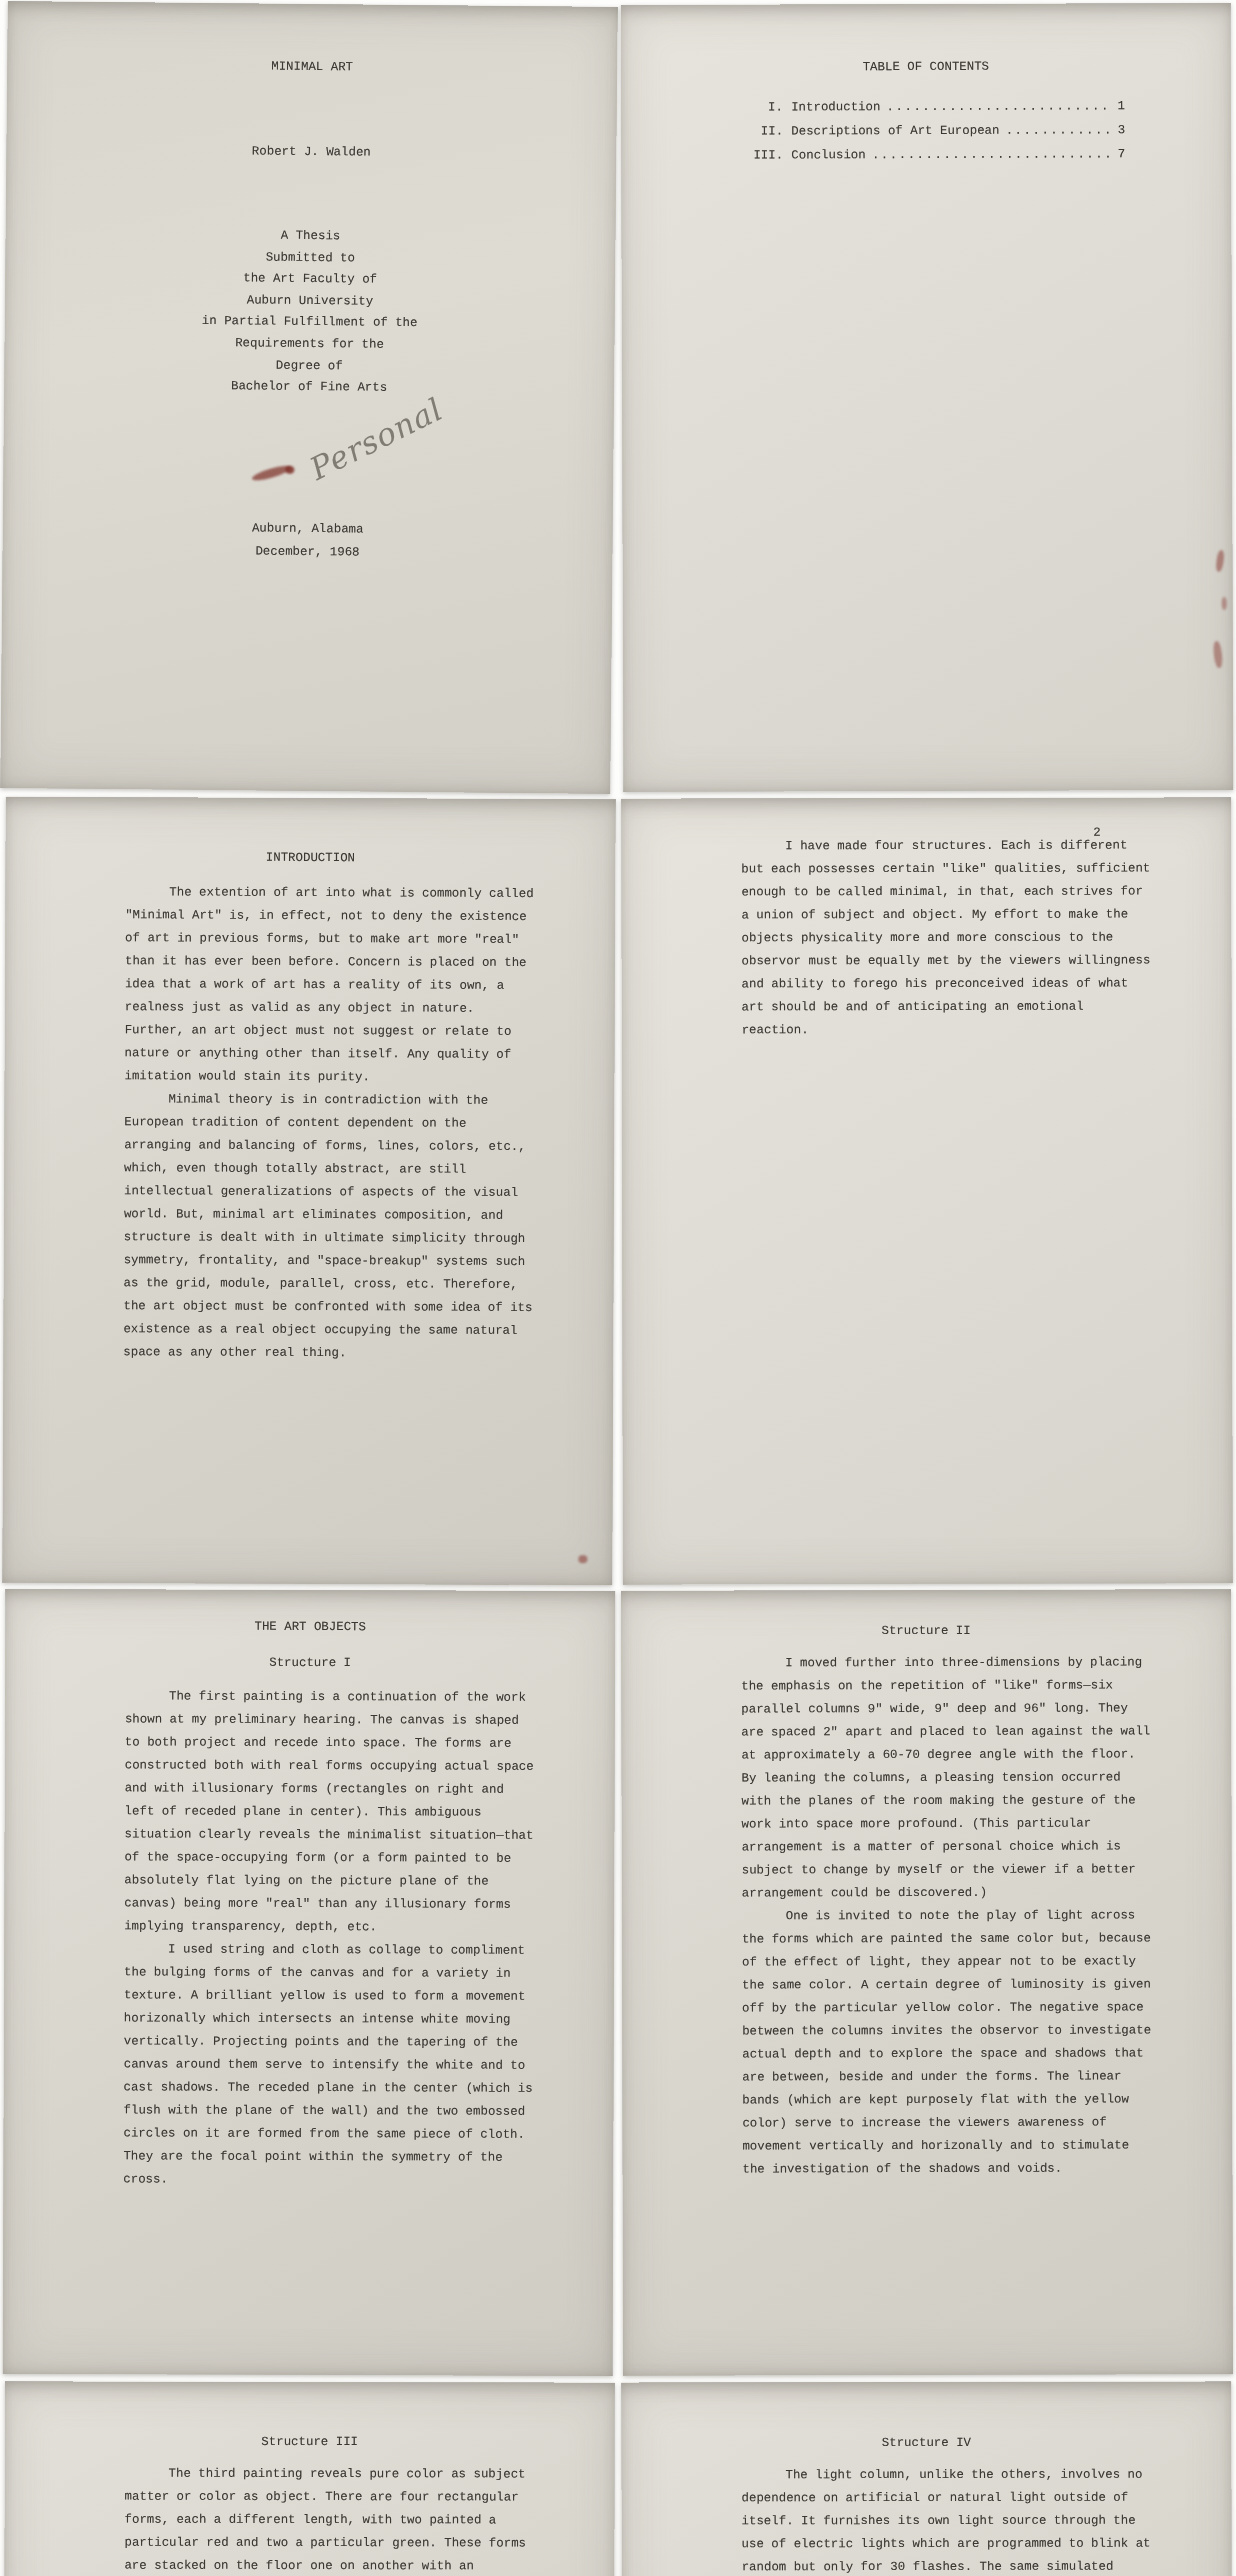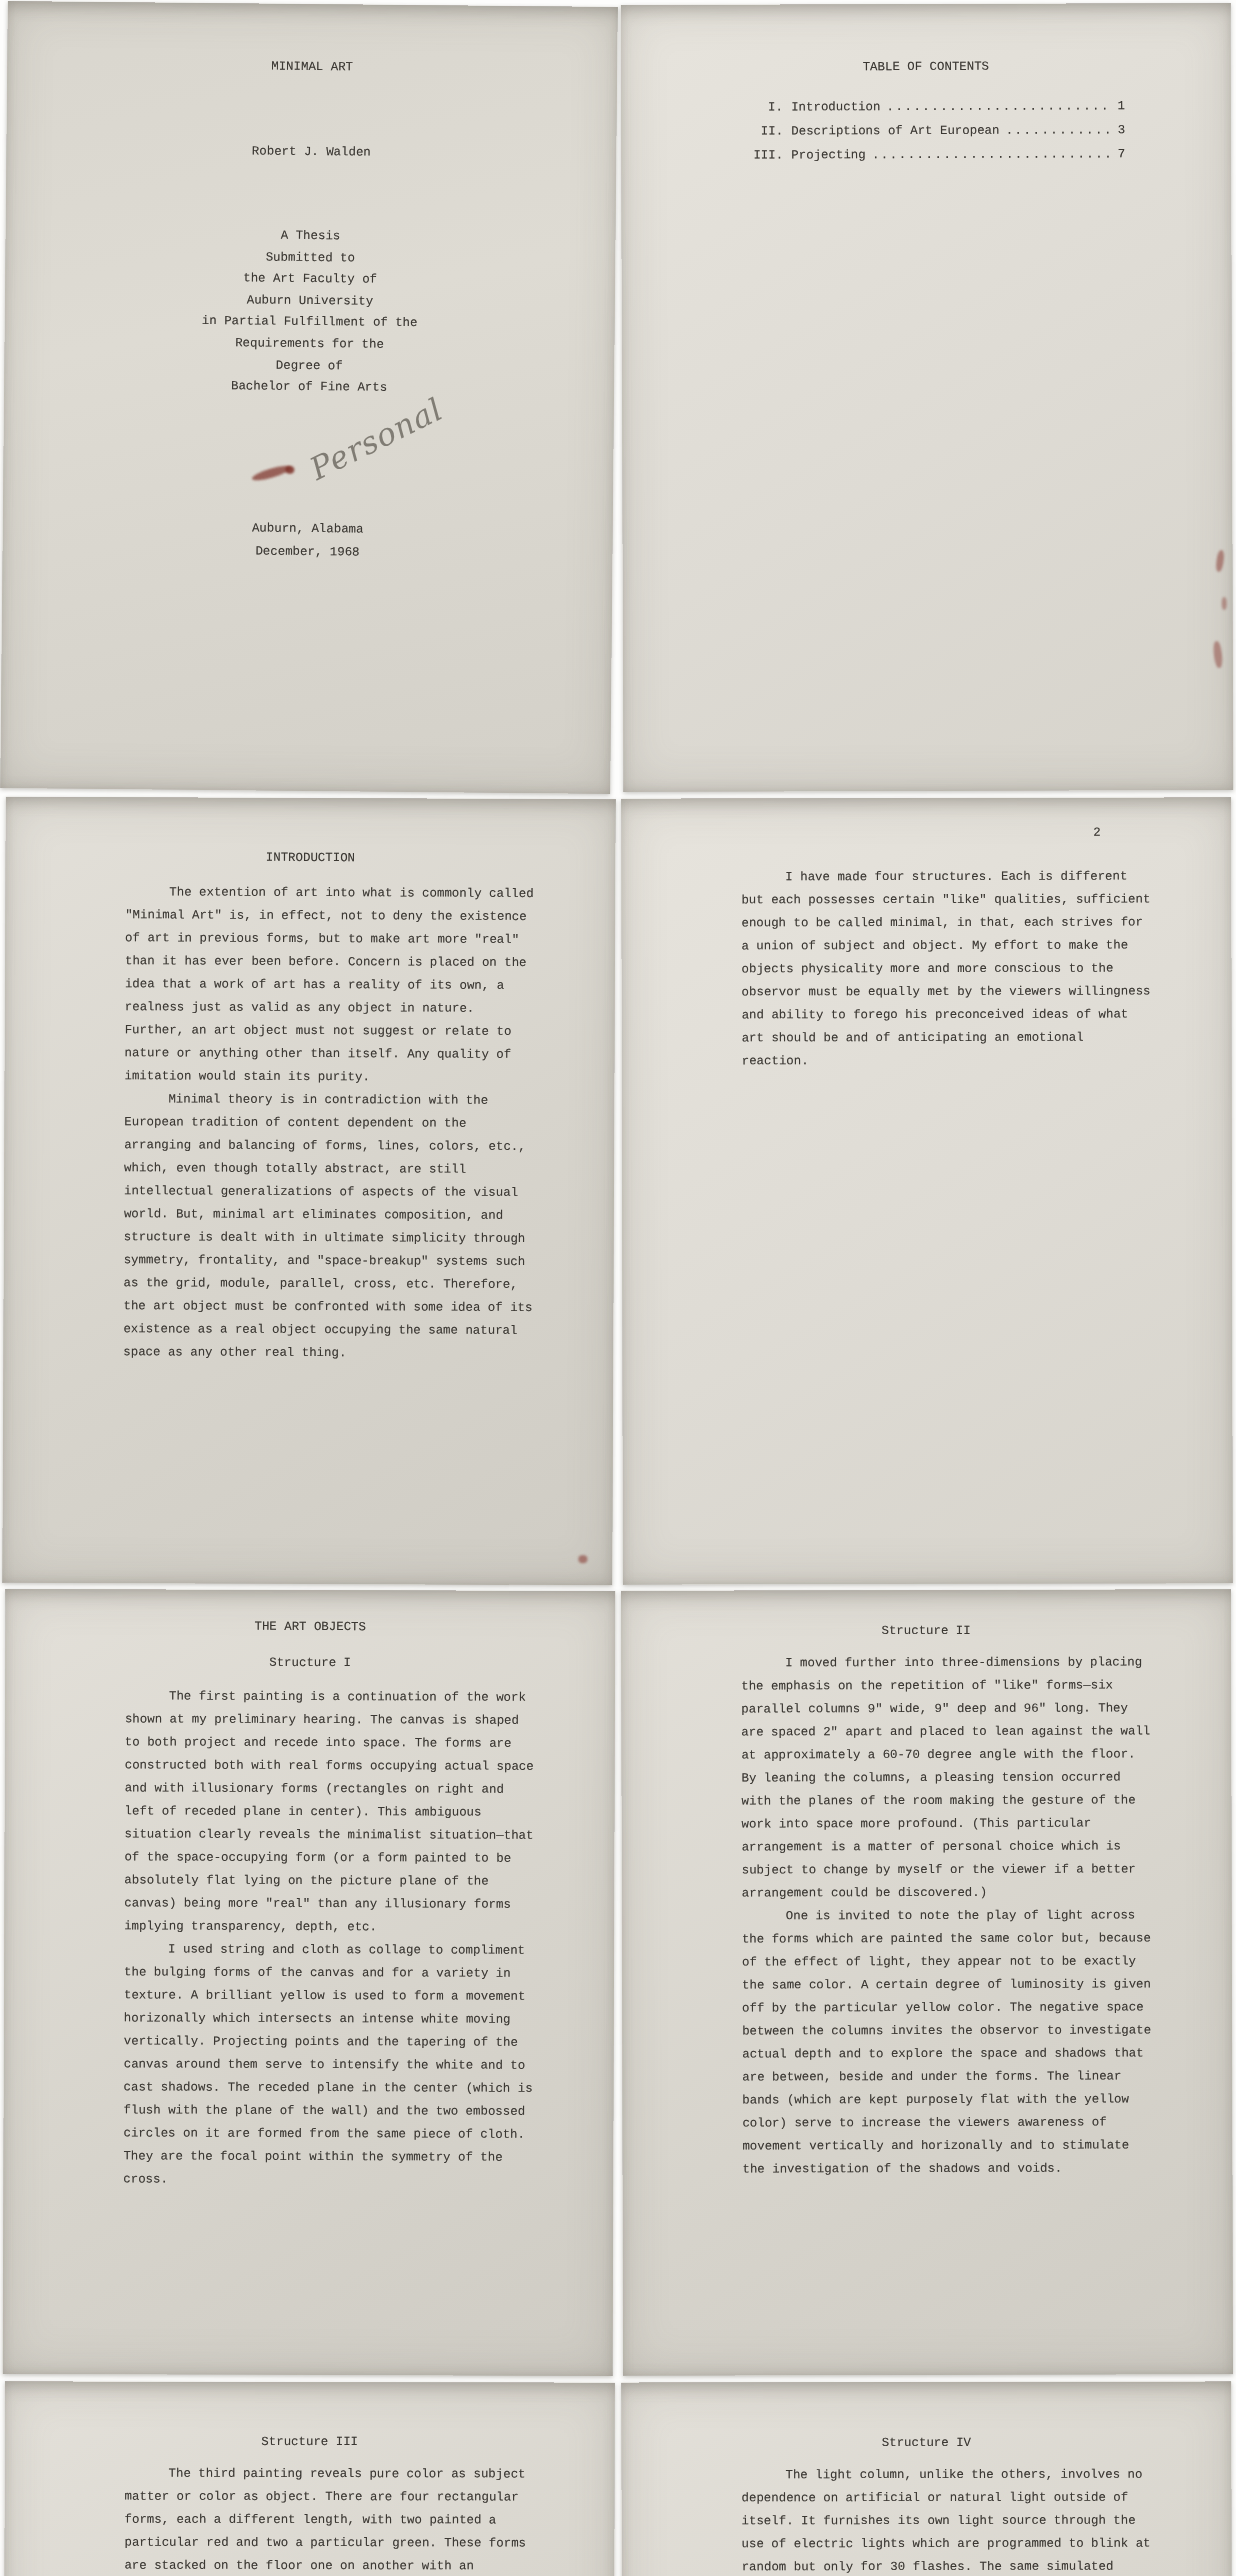--- a/index.html
+++ b/index.html
@@ -100,21 +100,21 @@
         <span class="toc-pg">1</span>
       </div>
       <div class="toc-row">
         <span class="toc-num">II.</span>
         <span class="toc-entry-title">Descriptions of Art European</span>
         <span class="leader">..........................................................................................</span>
         <span class="toc-pg">3</span>
       </div>
       <div class="toc-row">
         <span class="toc-num">III.</span>
-        <span class="toc-entry-title">Projecting</span>
+        <span class="toc-entry-title">Conclusion</span>
         <span class="leader">..........................................................................................</span>
         <span class="toc-pg">7</span>
       </div>
     </div>
     <div class="stain stain-rust" style="left:594px; top:547px; width:7.2px; height:21.6px; opacity:.55; transform:rotate(8deg);"></div>
     <div class="stain stain-rust" style="left:599px; top:594px; width:5.2px; height:13.4px; opacity:.45;"></div>
     <div class="stain stain-rust" style="left:591px; top:638px; width:8.2px; height:27px; opacity:.5; transform:rotate(-6deg);"></div>
   </div>
 </section>
 
@@ -125,21 +125,21 @@
         <p class="para">The extention of art into what is commonly called "Minimal Art" is, in effect, not to deny the existence of art in previous forms, but to make art more "real" than it has ever been before.  Concern is placed on the idea that a work of art has a reality of its own, a realness just as valid as any object in nature.  Further, an art object must not suggest or relate to nature or anything other than itself.  Any quality of imitation would stain its purity.</p>
         <p class="para">Minimal theory is in contradiction with the European tradition of content dependent on the arranging and balancing of forms, lines, colors, etc., which, even though totally abstract, are still intellectual generalizations of aspects of the visual world.  But, minimal art eliminates composition, and structure is dealt with in ultimate simplicity through symmetry, frontality, and "space-breakup" systems such as the grid, module, parallel, cross, etc.  Therefore, the art object must be confronted with some idea of its existence as a real object occupying the same natural space as any other real thing.</p>
       </div>
     <div class="stain stain-rust" style="left:576px; top:756px; width:8.8px; height:8.2px; opacity:.6;"></div>
   </div>
 </section>
 
 <section class="page paper-b pos-p4">
   <div class="sheet">
     <div class="page-num" style="left:472px; top:24px;">2</div>
-    <div class="body-block" style="padding-top:68px;">
+    <div class="body-block" style="padding-top:37px;">
         <p class="para">I have made four structures.  Each is different but each possesses certain "like" qualities, sufficient enough to be called minimal, in that, each strives for a union of subject and object.  My effort to make the objects physicality more and more conscious to the observor must be equally met by the viewers willingness and ability to forego his preconceived ideas of what art should be and of anticipating an emotional reaction.</p>
       </div>
   </div>
 </section>
 
 <section class="page paper-a pos-p5">
   <div class="sheet">
     <div class="heading" style="padding-top:26px;">THE ART OBJECTS</div>
     <div class="heading" style="margin-top:13.4px;">Structure I</div>
     <div class="body-block" style="margin-top:10.3px;">

